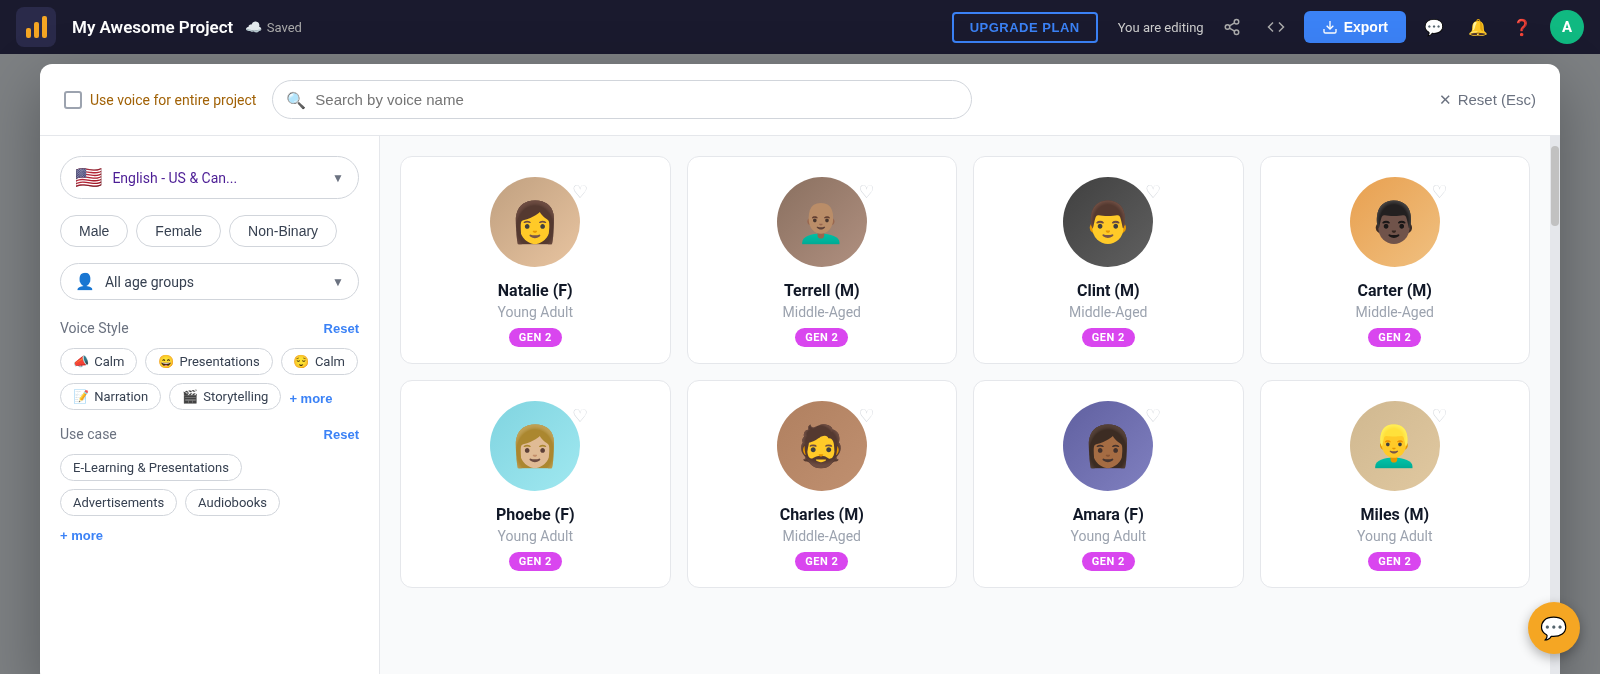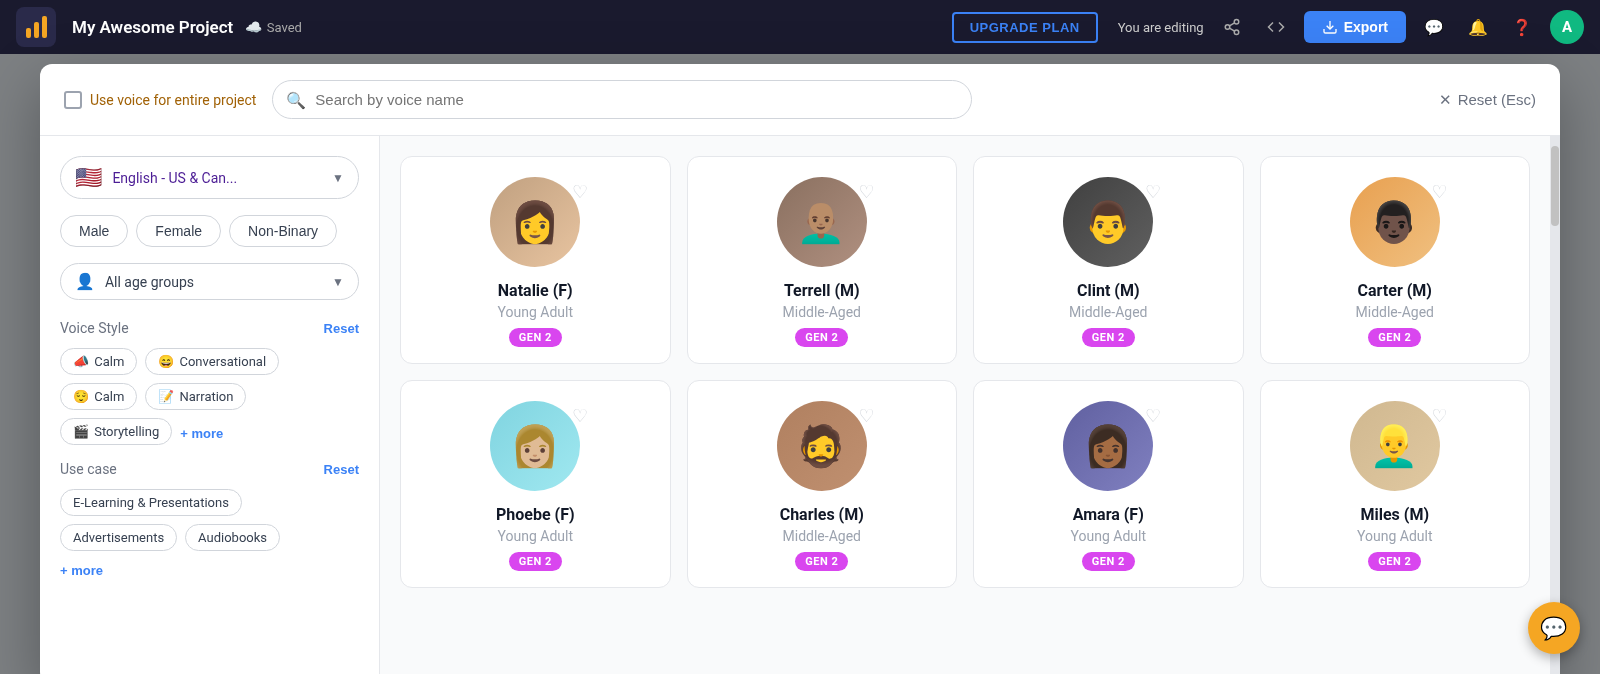--- a/index.html
+++ b/index.html
@@ -494,21 +494,21 @@
             <button class="reset-btn">Reset</button>
           </div>
 
           <div class="style-tags">
             <div class="style-tag">
               <span>📣</span>
               <span>Calm</span>
             </div>
             <div class="style-tag">
               <span>😄</span>
-              <span>Conversational</span>
+              <span>Presentations</span>
             </div>
             <div class="style-tag">
               <span>😌</span>
               <span>Calm</span>
             </div>
             <div class="style-tag">
               <span>📝</span>
               <span>Narration</span>
             </div>
             <div class="style-tag">

